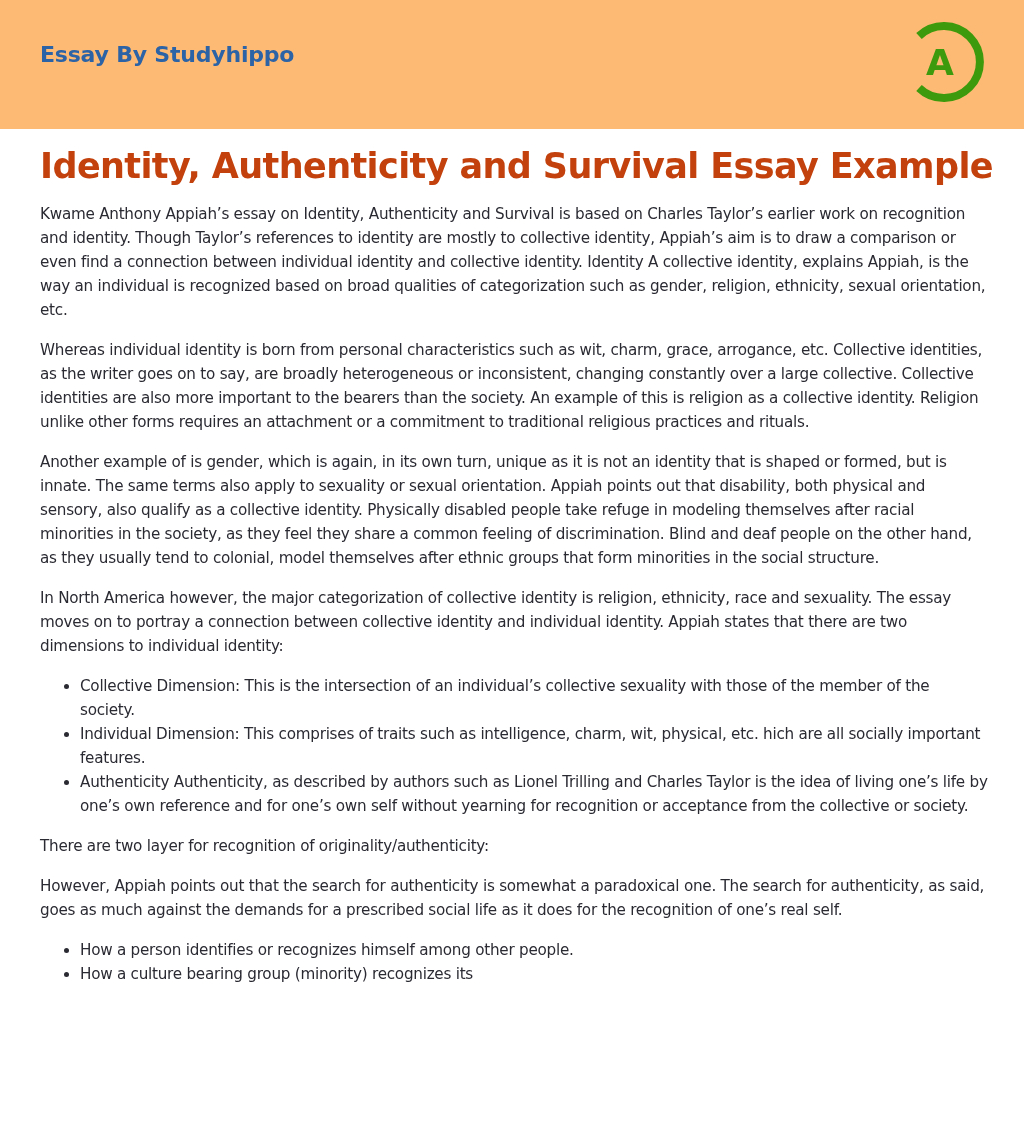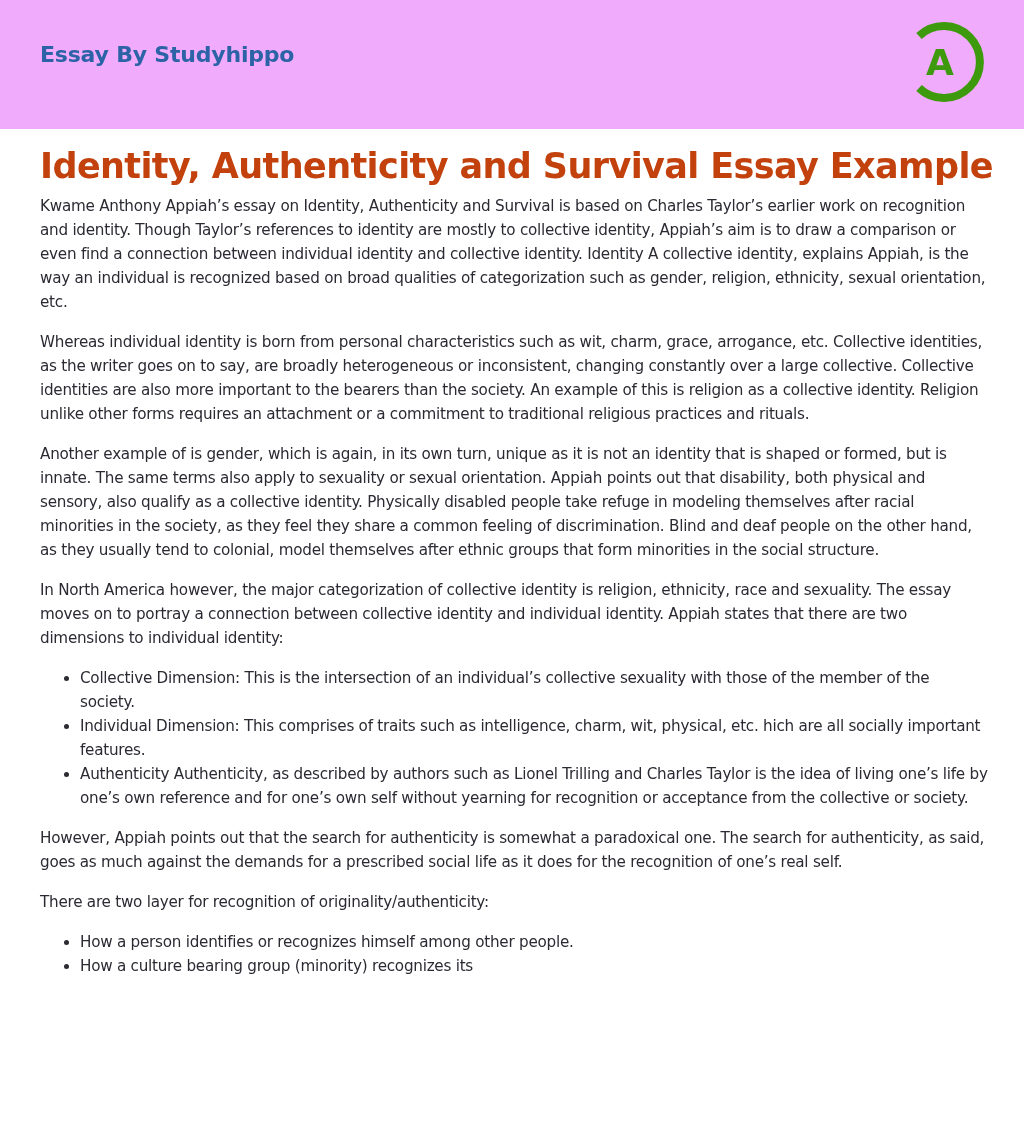--- a/index.html
+++ b/index.html
@@ -10,21 +10,21 @@
     body {
       width: 1024px;
       height: 1131px;
       overflow: hidden;
       font-family: "DejaVu Sans", "Liberation Sans", sans-serif;
       color: #2a2a33;
     }
     .site-header {
       position: relative;
       height: 129px;
-      background: #f0abfc;
+      background: #fdba74;
       box-sizing: border-box;
       padding: 16px 40px;
     }
     .site-name {
       position: absolute;
       left: 40px;
       top: 42px;
       font-size: 22px;
       font-weight: bold;
       color: #2b63a6;
@@ -65,21 +65,21 @@
       position: absolute;
       top: 194px;
       left: 40px;
       width: 948px;
       font-size: 15.2px;
       line-height: 24px;
       color: #2a2a33;
       letter-spacing: -0.25px;
     }
     .article p {
-      margin: 0 0 16px 0;
+      margin: 8px 0 16px 0;
     }
     .article ul {
       margin: 0 0 16px 0;
       padding-left: 40px;
     }
     .article li {
       margin: 0;
     }
   </style>
 </head>
@@ -98,19 +98,19 @@
 <article class="article">
   <p>Kwame Anthony Appiah’s essay on Identity, Authenticity and Survival is based on Charles Taylor’s earlier work on recognition and identity. Though Taylor’s references to identity are mostly to collective identity, Appiah’s aim is to draw a comparison or even find a connection between individual identity and collective identity. Identity A collective identity, explains Appiah, is the way an individual is recognized based on broad qualities of categorization such as gender, religion, ethnicity, sexual orientation, etc.</p>
   <p>Whereas individual identity is born from personal characteristics such as wit, charm, grace, arrogance, etc. Collective identities, as the writer goes on to say, are broadly heterogeneous or inconsistent, changing constantly over a large collective. Collective identities are also more important to the bearers than the society. An example of this is religion as a collective identity. Religion unlike other forms requires an attachment or a commitment to traditional religious practices and rituals.</p>
   <p>Another example of is gender, which is again, in its own turn, unique as it is not an identity that is shaped or formed, but is innate. The same terms also apply to sexuality or sexual orientation. Appiah points out that disability, both physical and sensory, also qualify as a collective identity. Physically disabled people take refuge in modeling themselves after racial minorities in the society, as they feel they share a common feeling of discrimination. Blind and deaf people on the other hand, as they usually tend to colonial, model themselves after ethnic groups that form minorities in the social structure.</p>
   <p>In North America however, the major categorization of collective identity is religion, ethnicity, race and sexuality. The essay moves on to portray a connection between collective identity and individual identity. Appiah states that there are two dimensions to individual identity:</p>
   <ul>
     <li>Collective Dimension: This is the intersection of an individual’s collective sexuality with those of the member of the society.</li>
     <li>Individual Dimension: This comprises of traits such as intelligence, charm, wit, physical, etc. hich are all socially important features.</li>
     <li>Authenticity Authenticity, as described by authors such as Lionel Trilling and Charles Taylor is the idea of living one’s life by one’s own reference and for one’s own self without yearning for recognition or acceptance from the collective or society.</li>
   </ul>
+  <p>There are two layer for recognition of originality/authenticity:</p>
   <p>However, Appiah points out that the search for authenticity is somewhat a paradoxical one. The search for authenticity, as said, goes as much against the demands for a prescribed social life as it does for the recognition of one’s real self.</p>
-  <p>There are two layer for recognition of originality/authenticity:</p>
   <ul>
     <li>How a person identifies or recognizes himself among other people.</li>
     <li>How a culture bearing group (minority) recognizes its</li>
   </ul>
 </article>
 
 </body></html>

